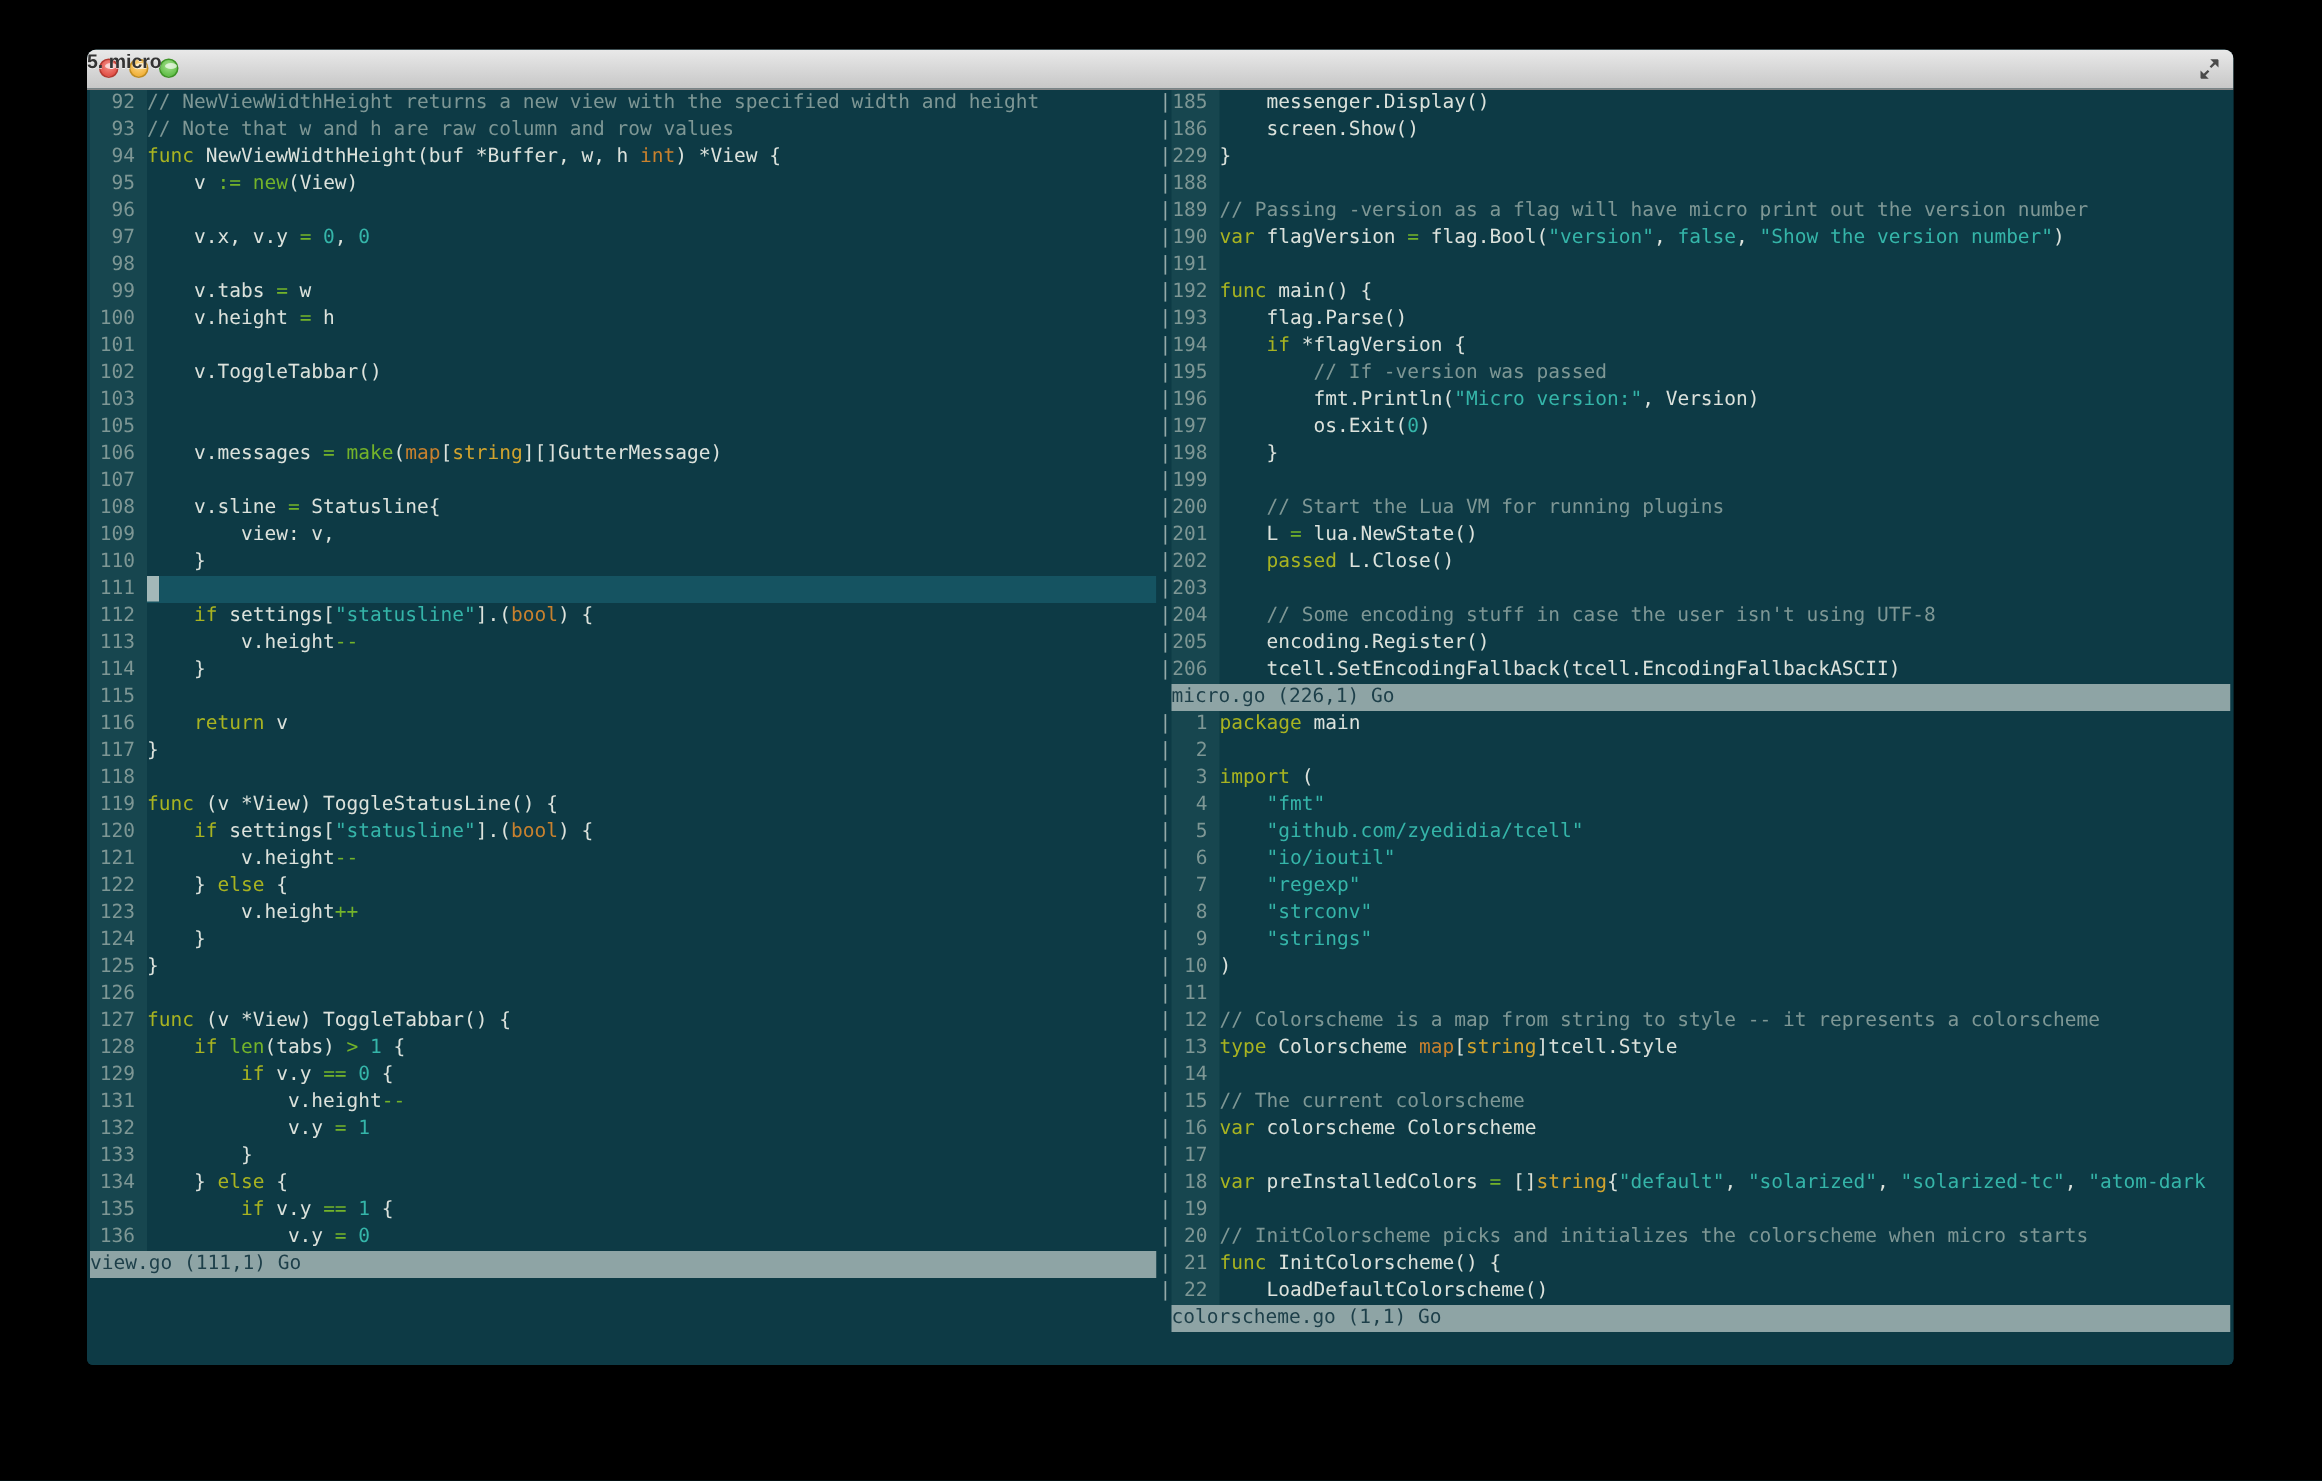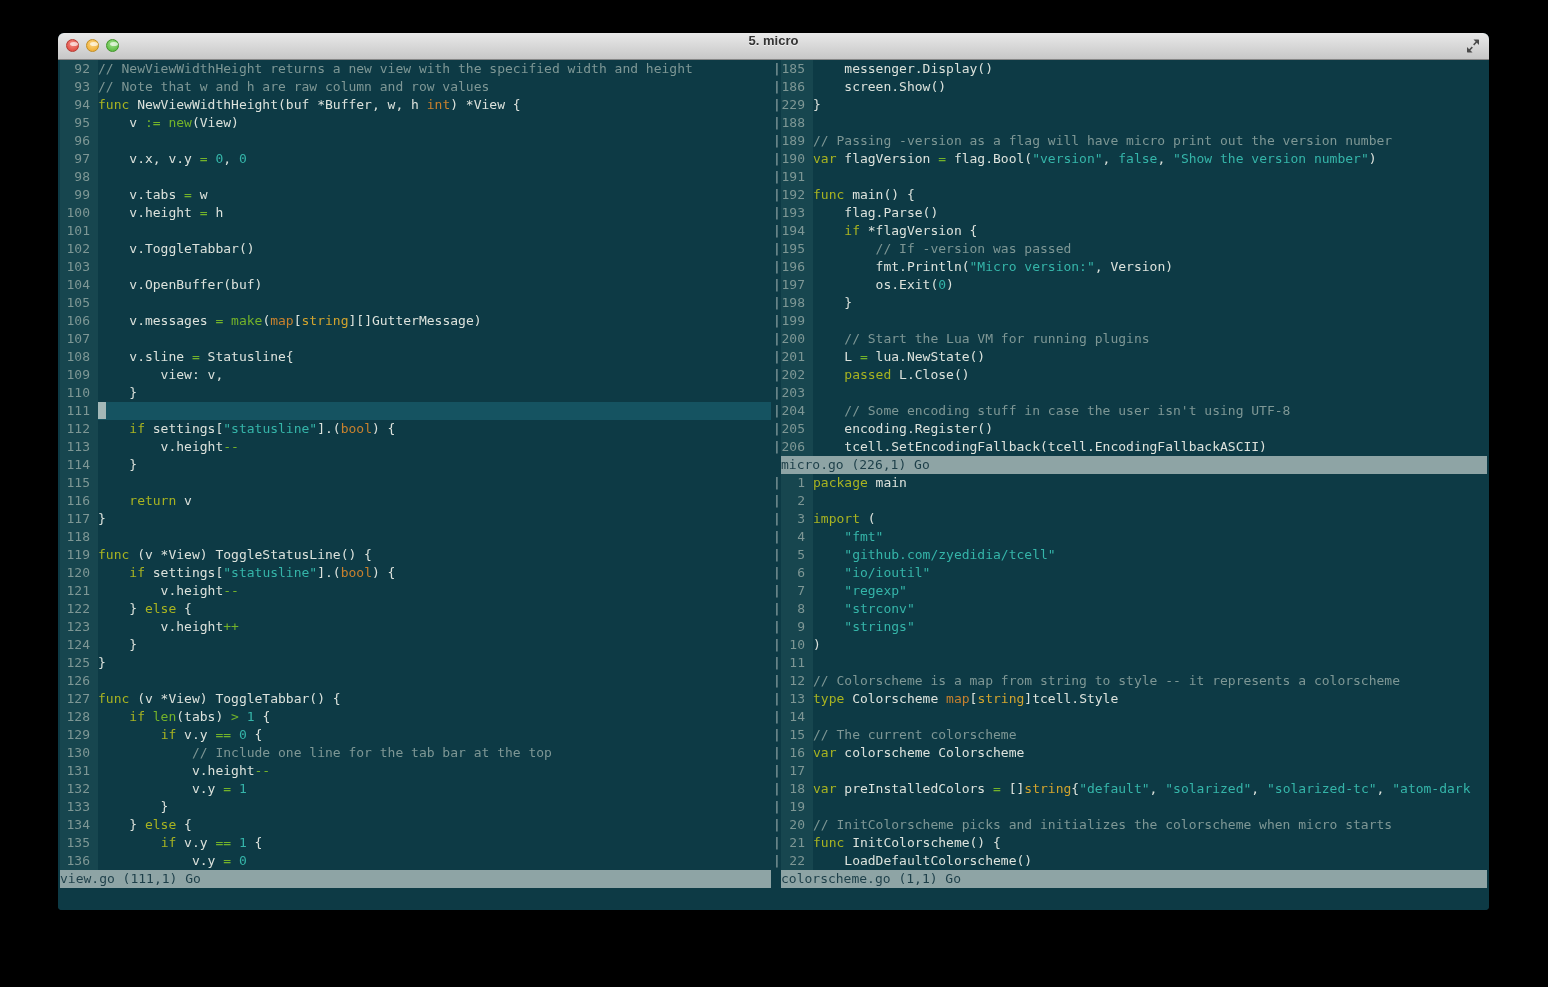--- a/index.html
+++ b/index.html
@@ -1,20 +1,20 @@
 <!DOCTYPE html>
 <html style="--c-bg: #0d3a45; --c-gut: #17464f; --c-cl: #155361; --c-cur: #a3b8b8; --c-sb: #8ea4a5; --c-sbt: #1d3f49; --c-num: #7e9795; --c-div: #94a9a9; --c-k: #a8b321; --c-g: #74b32a; --c-t: #c8812e; --c-y: #d2a42e; --c-s: #35b5a9; --c-c: #7e9795; --c-w: #dce2dc;"><head>
 <meta charset="utf-8">
 <style>
   html,body{margin:0;padding:0;background:#000;width:1548px;height:987px;overflow:hidden;}
   .window{position:absolute;left:58px;top:33px;width:1431px;height:877px;background:var(--c-bg,#0d3a45);
           border-radius:6px 6px 4px 4px;overflow:hidden;box-shadow:0 10px 30px rgba(0,0,0,.6);}
   .titlebar{position:absolute;left:0;top:0;right:0;height:26px;
             background:linear-gradient(#e9e9e9,#c7c7c7);border-bottom:1px solid #878787;}
-  .title{position:absolute;left:0;right:0;top:0;height:14px;line-height:26px;text-align:center;
+  .title{position:absolute;left:0;right:0;top:0;height:14px;line-height:26px;text-align:left;
          font:13px "Liberation Sans",sans-serif;color:#343434;font-weight:bold;text-shadow:0 1px 0 rgba(255,255,255,.6);}
   .lights{position:absolute;left:8px;top:6px;display:flex;gap:7px;}
   .light{width:13px;height:13px;border-radius:50%;box-sizing:border-box;position:relative;}
   .light::after{content:"";position:absolute;left:2.5px;top:1.5px;width:8px;height:4px;border-radius:50%;
                 background:rgba(255,255,255,.65);}
   .light.red{background:radial-gradient(circle at 50% 35%,#f49289,#e3534a 70%);border:1px solid #b43a31;}
   .light.yellow{background:radial-gradient(circle at 50% 35%,#fbd88a,#f2b33e 70%);border:1px solid #c08d22;}
   .light.green{background:radial-gradient(circle at 50% 35%,#a4e08e,#64c04b 70%);border:1px solid #3f9428;}
   .fsicon{position:absolute;right:9px;top:6px;width:14px;height:14px;}
   .term{position:absolute;left:0;top:27px;right:0;bottom:0;font:13px/18px "DejaVu Sans Mono",monospace;
@@ -66,21 +66,20 @@
           <div class="row"><span class="ln">94</span><span class="code"><span class="k">func</span><span class="w"> NewViewWidthHeight(buf *Buffer, w, h </span><span class="t">int</span><span class="w">) *View {</span></span></div>
           <div class="row"><span class="ln">95</span><span class="code"><span class="w">    v </span><span class="g">:=</span><span class="w"> </span><span class="g">new</span><span class="w">(View)</span></span></div>
           <div class="row"><span class="ln">96</span><span class="code"></span></div>
           <div class="row"><span class="ln">97</span><span class="code"><span class="w">    v.x, v.y </span><span class="g">=</span><span class="w"> </span><span class="s">0</span><span class="w">, </span><span class="s">0</span></span></div>
           <div class="row"><span class="ln">98</span><span class="code"></span></div>
           <div class="row"><span class="ln">99</span><span class="code"><span class="w">    v.tabs </span><span class="g">=</span><span class="w"> w</span></span></div>
           <div class="row"><span class="ln">100</span><span class="code"><span class="w">    v.height </span><span class="g">=</span><span class="w"> h</span></span></div>
           <div class="row"><span class="ln">101</span><span class="code"></span></div>
           <div class="row"><span class="ln">102</span><span class="code"><span class="w">    v.ToggleTabbar()</span></span></div>
           <div class="row"><span class="ln">103</span><span class="code"></span></div>
-          <div class="row"><span class="ln">104</span><span class="code"><span class="w">    v.OpenBuffer(buf)</span></span></div>
           <div class="row"><span class="ln">105</span><span class="code"></span></div>
           <div class="row"><span class="ln">106</span><span class="code"><span class="w">    v.messages </span><span class="g">=</span><span class="w"> </span><span class="g">make</span><span class="w">(</span><span class="t">map</span><span class="w">[</span><span class="y">string</span><span class="w">][]GutterMessage)</span></span></div>
           <div class="row"><span class="ln">107</span><span class="code"></span></div>
           <div class="row"><span class="ln">108</span><span class="code"><span class="w">    v.sline </span><span class="g">=</span><span class="w"> Statusline{</span></span></div>
           <div class="row"><span class="ln">109</span><span class="code"><span class="w">        view: v,</span></span></div>
           <div class="row"><span class="ln">110</span><span class="code"><span class="w">    }</span></span></div>
           <div class="row cur"><span class="ln">111</span><span class="code"><span class="cursor"></span></span></div>
           <div class="row"><span class="ln">112</span><span class="code"><span class="w">    </span><span class="k">if</span><span class="w"> settings[</span><span class="s">"statusline"</span><span class="w">].(</span><span class="t">bool</span><span class="w">) {</span></span></div>
           <div class="row"><span class="ln">113</span><span class="code"><span class="w">        v.height</span><span class="g">--</span></span></div>
           <div class="row"><span class="ln">114</span><span class="code"><span class="w">    }</span></span></div>
@@ -92,21 +91,20 @@
           <div class="row"><span class="ln">120</span><span class="code"><span class="w">    </span><span class="k">if</span><span class="w"> settings[</span><span class="s">"statusline"</span><span class="w">].(</span><span class="t">bool</span><span class="w">) {</span></span></div>
           <div class="row"><span class="ln">121</span><span class="code"><span class="w">        v.height</span><span class="g">--</span></span></div>
           <div class="row"><span class="ln">122</span><span class="code"><span class="w">    } </span><span class="k">else</span><span class="w"> {</span></span></div>
           <div class="row"><span class="ln">123</span><span class="code"><span class="w">        v.height</span><span class="g">++</span></span></div>
           <div class="row"><span class="ln">124</span><span class="code"><span class="w">    }</span></span></div>
           <div class="row"><span class="ln">125</span><span class="code"><span class="w">}</span></span></div>
           <div class="row"><span class="ln">126</span><span class="code"></span></div>
           <div class="row"><span class="ln">127</span><span class="code"><span class="k">func</span><span class="w"> (v *View) ToggleTabbar() {</span></span></div>
           <div class="row"><span class="ln">128</span><span class="code"><span class="w">    </span><span class="k">if</span><span class="w"> </span><span class="g">len</span><span class="w">(tabs) </span><span class="g">&gt;</span><span class="w"> </span><span class="s">1</span><span class="w"> {</span></span></div>
           <div class="row"><span class="ln">129</span><span class="code"><span class="w">        </span><span class="k">if</span><span class="w"> v.y </span><span class="g">==</span><span class="w"> </span><span class="s">0</span><span class="w"> {</span></span></div>
-          <div class="row"><span class="ln">130</span><span class="code"><span class="c">            // Include one line for the tab bar at the top</span></span></div>
           <div class="row"><span class="ln">131</span><span class="code"><span class="w">            v.height</span><span class="g">--</span></span></div>
           <div class="row"><span class="ln">132</span><span class="code"><span class="w">            v.y </span><span class="g">=</span><span class="w"> </span><span class="s">1</span></span></div>
           <div class="row"><span class="ln">133</span><span class="code"><span class="w">        }</span></span></div>
           <div class="row"><span class="ln">134</span><span class="code"><span class="w">    } </span><span class="k">else</span><span class="w"> {</span></span></div>
           <div class="row"><span class="ln">135</span><span class="code"><span class="w">        </span><span class="k">if</span><span class="w"> v.y </span><span class="g">==</span><span class="w"> </span><span class="s">1</span><span class="w"> {</span></span></div>
           <div class="row"><span class="ln">136</span><span class="code"><span class="w">            v.y </span><span class="g">=</span><span class="w"> </span><span class="s">0</span></span></div>
         </div>
       <div class="sbar">
         <span class="l">view.go (111,1) Go</span>
         <span class="r">CtrlG for help</span>

